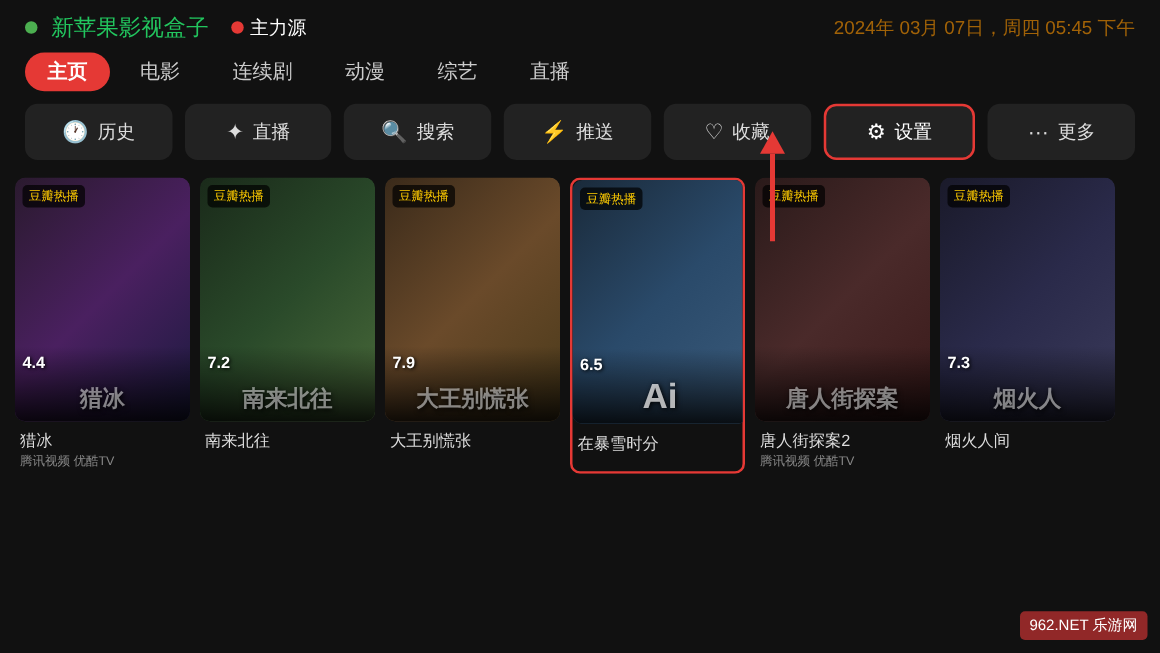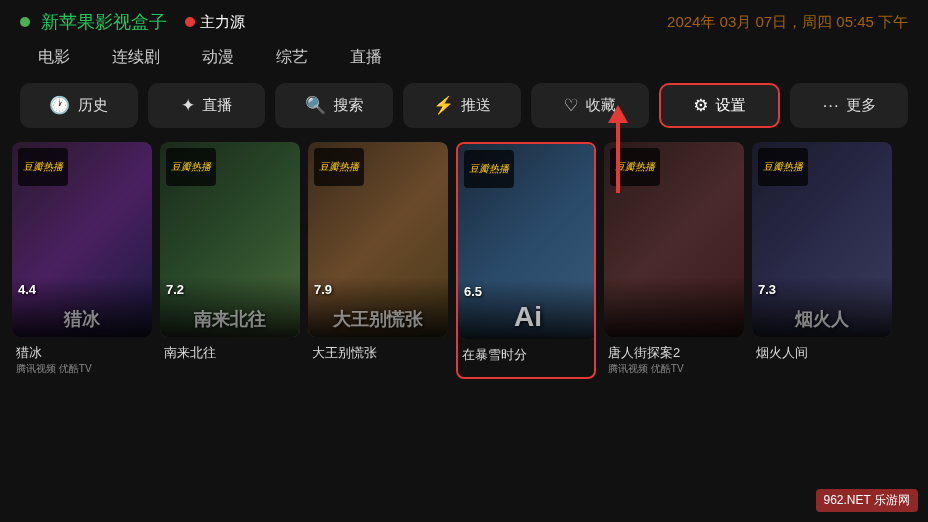--- a/index.html
+++ b/index.html
@@ -151,23 +151,22 @@
       position: relative;
       overflow: hidden;
     }
     .hot-badge {
       position: absolute;
       top: 6px;
       left: 6px;
       background: rgba(0,0,0,0.7);
       color: #ffcc00;
       font-size: 10px;
-      padding: 12px 5px;
+      padding: 2px 5px;
       border-radius: 4px;
-      font-style: italic;
     }
     .movie-info {
       padding: 5px 4px 3px 4px;
     }
     .movie-rating {
       position: absolute;
       bottom: 40px;
       left: 6px;
       font-size: 13px;
       font-weight: bold;
@@ -243,20 +242,21 @@
     </div>
     <div class="main-source">
       <span class="dot-red"></span>
       <span>主力源</span>
     </div>
   </div>
   <div class="datetime">2024年 03月 07日，周四 05:45 下午</div>
 </div>
 
 <div class="nav-tabs">
+  <div class="nav-tab active">主页</div>
   <div class="nav-tab">电影</div>
   <div class="nav-tab">连续剧</div>
   <div class="nav-tab">动漫</div>
   <div class="nav-tab">综艺</div>
   <div class="nav-tab">直播</div>
 </div>
 
 <div class="action-row">
   <div class="action-btn">
     <span class="btn-icon">🕐</span>
@@ -340,20 +340,21 @@
       <div class="movie-rating">6.5</div>
     </div>
     <div class="movie-info">
       <div class="movie-title">在暴雪时分</div>
     </div>
   </div>
 
   <div class="movie-card">
     <div class="movie-poster card-5">
       <div class="poster-gradient"></div>
+      <div class="movie-title-overlay">唐人街探案</div>
       <div class="hot-badge">豆瓣热播</div>
     </div>
     <div class="movie-info">
       <div class="movie-title">唐人街探案2</div>
       <div class="movie-sub">腾讯视频 优酷TV</div>
     </div>
   </div>
 
   <div class="movie-card">
     <div class="movie-poster card-6">

